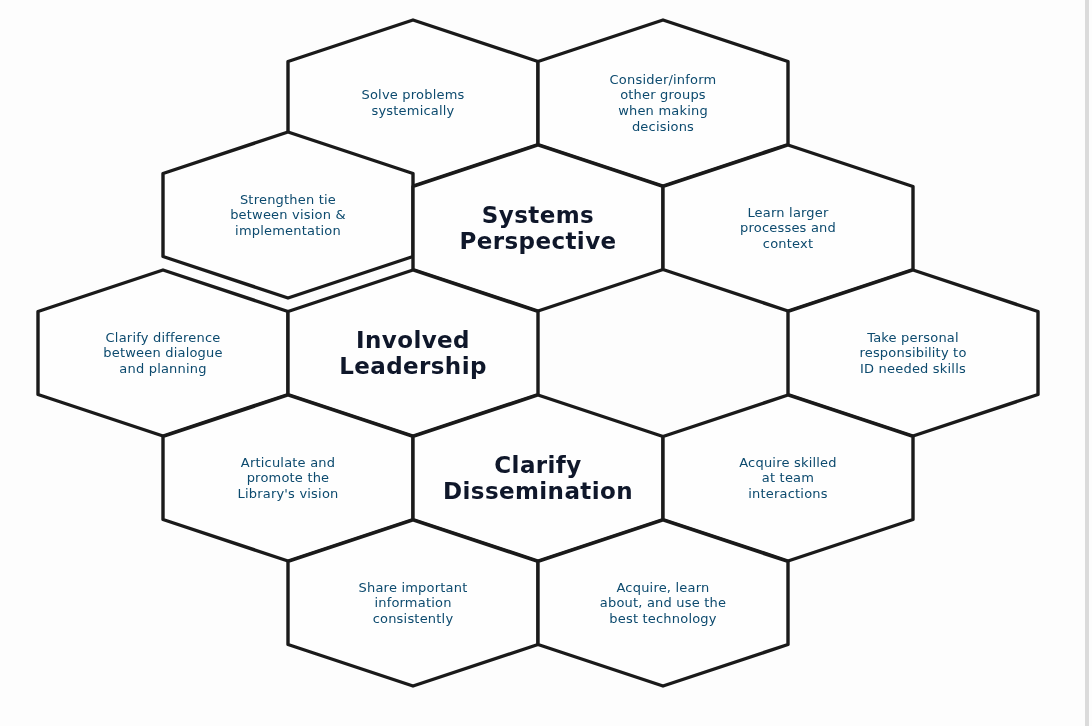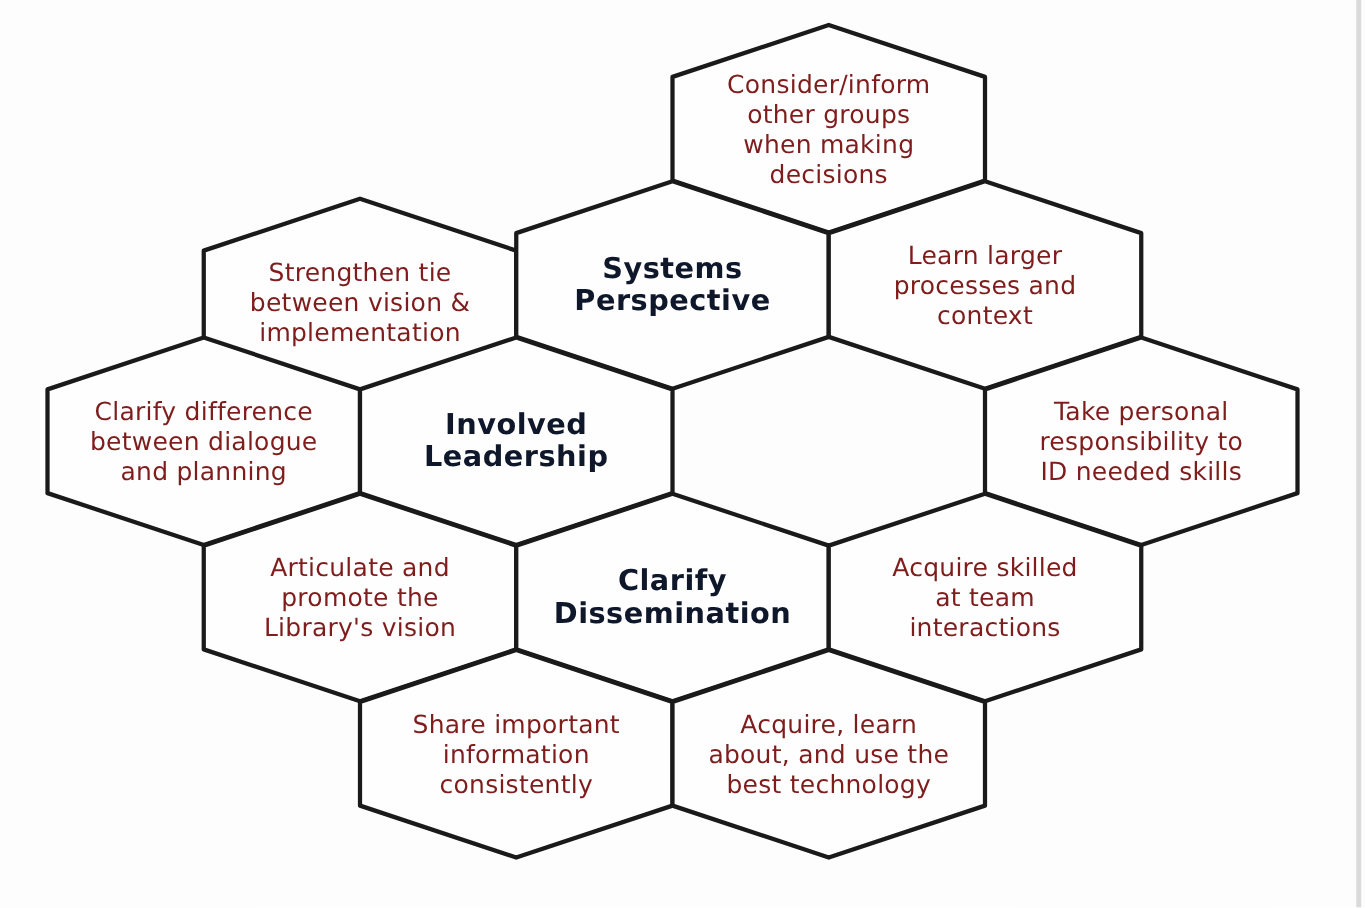--- a/index.html
+++ b/index.html
@@ -19,49 +19,56 @@
   .hex{
     position:absolute;width:250px;height:166px;
   }
   .hex svg{
     position:absolute;left:-4px;top:-4px;overflow:visible;
   }
   .hex-label{
     position:absolute;left:0;top:0;width:250px;height:166px;
     display:flex;align-items:center;justify-content:center;
     text-align:center;white-space:pre-line;
-    font-size:20px;line-height:1.2;color:#7f1d1d;
+    font-size:13px;line-height:1.2;color:#0c4a6e;
     letter-spacing:.2px;
     padding:0 8px;box-sizing:border-box;
   }
   .hex-label.em{
     font-weight:bold;font-size:23px;line-height:1.15;color:#0f172a;
     letter-spacing:.4px;
   }
   
   .hx-solve      {left:288px;top:20px;}
   .hx-consider   {left:538px;top:20px;}
-  .hx-strengthen {left:163px;top:159px;}
+  .hx-strengthen {left:163px;top:132px;}
   .hx-systems    {left:413px;top:145px;}
   .hx-learn      {left:663px;top:145px;}
   .hx-clarify    {left:38px; top:270px;}
   .hx-involved   {left:288px;top:270px;}
   .hx-team       {left:538px;top:270px;}
   .hx-take       {left:788px;top:270px;}
   .hx-articulate {left:163px;top:395px;}
   .hx-formal     {left:413px;top:395px;}
   .hx-become     {left:663px;top:395px;}
   .hx-share      {left:288px;top:520px;}
   .hx-acquire    {left:538px;top:520px;}
 </style>
 </head>
 <body>
 
 <div class="page">
 
+  <div class="hex hx-solve">
+    <svg width="258" height="174" viewBox="-4 -4 258 174">
+      <polygon points="125,0 250,41.5 250,124.5 125,166 0,124.5 0,41.5" fill="#fefefe" stroke="#1a1a1a" stroke-width="3.4" stroke-linejoin="round"></polygon>
+    </svg>
+    <div class="hex-label">Solve problems
+systemically</div>
+  </div>
 
   <div class="hex hx-consider">
     <svg width="258" height="174" viewBox="-4 -4 258 174">
       <polygon points="125,0 250,41.5 250,124.5 125,166 0,124.5 0,41.5" fill="#fefefe" stroke="#1a1a1a" stroke-width="3.4" stroke-linejoin="round"></polygon>
     </svg>
     <div class="hex-label">Consider/inform
 other groups
 when making
 decisions</div>
   </div>

